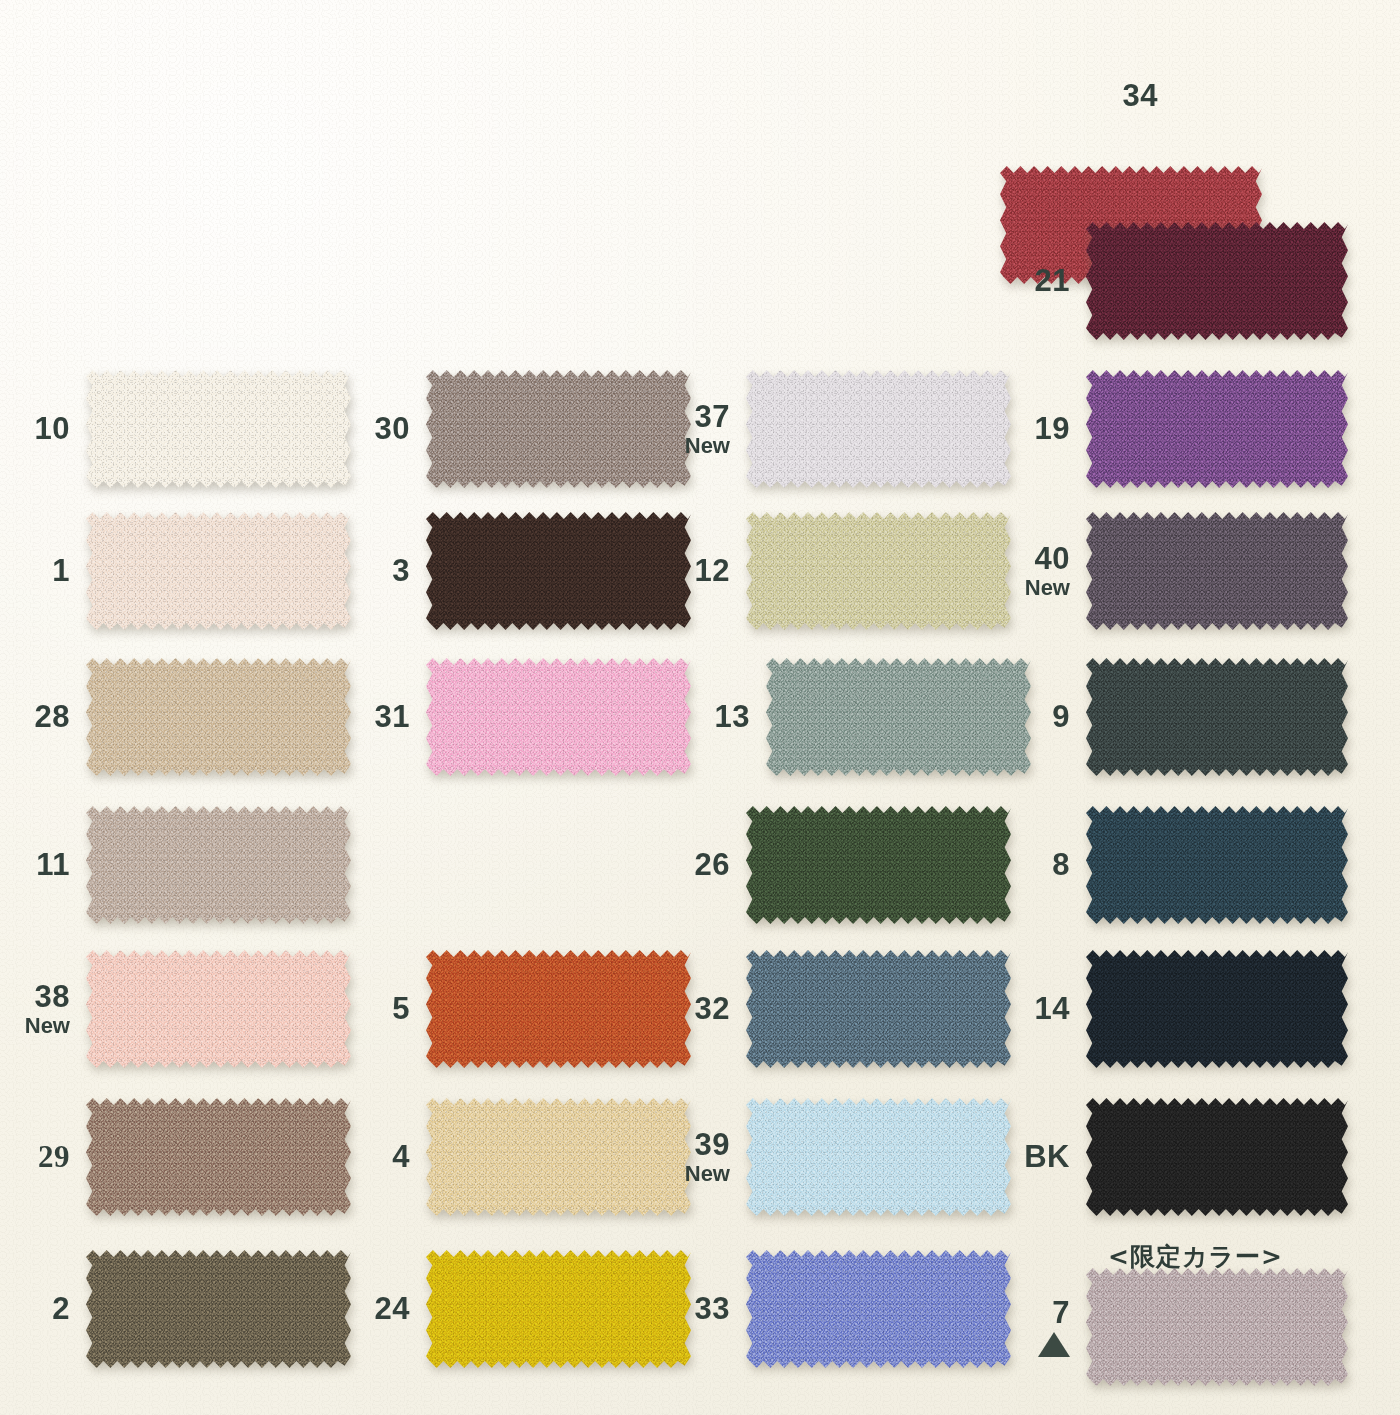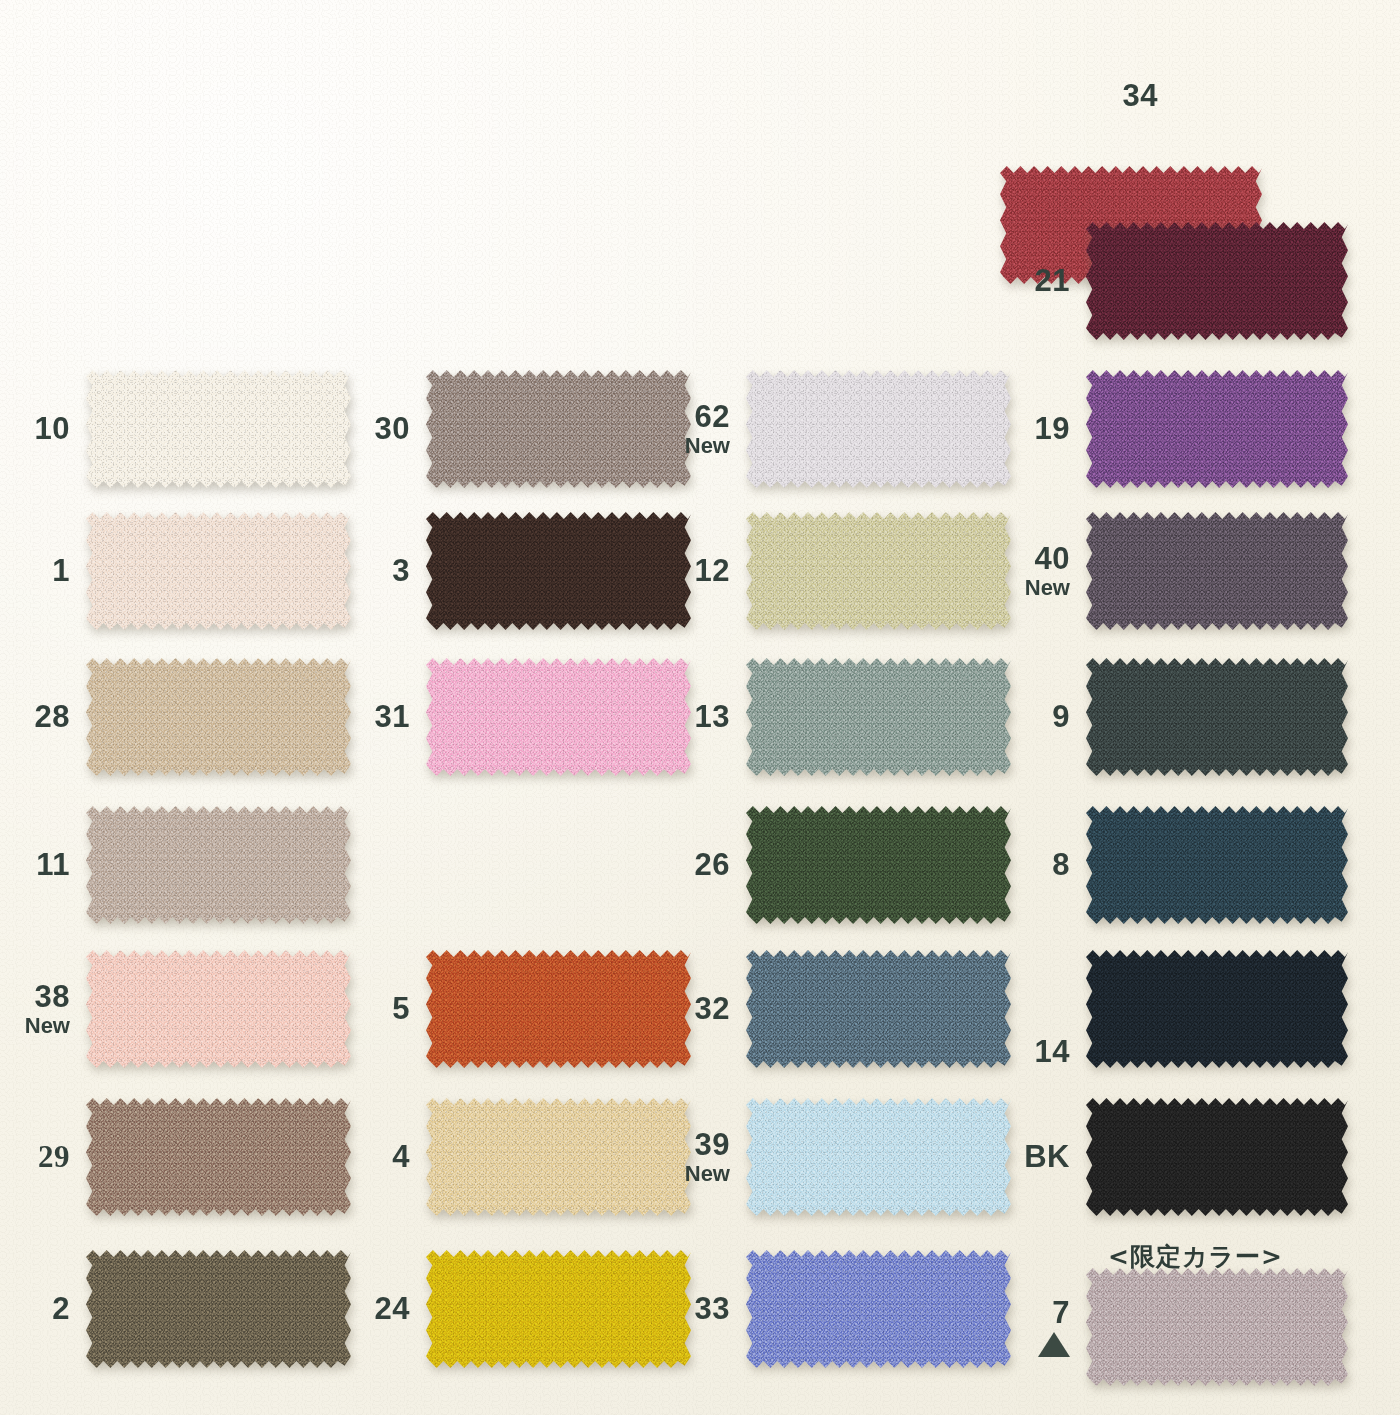--- a/index.html
+++ b/index.html
@@ -263,36 +263,36 @@
     <div class="cell" style="left: 340px; top: 1250px;">
       <div class="label">
         <span class="num">24</span>
       </div>
       <div class="swatch-wrap" style="width: 265px; height: 118px;">
         <div class="swatch" style="background-color: rgb(217, 187, 17);"></div>
       </div>
     </div>
     <div class="cell" style="left: 660px; top: 370px;">
       <div class="label">
-        <span class="num">62</span>
+        <span class="num">37</span>
         <span class="new">New</span>
       </div>
       <div class="swatch-wrap" style="width: 265px; height: 118px;">
         <div class="swatch" style="background-color: rgb(227, 223, 227);"></div>
       </div>
     </div>
     <div class="cell" style="left: 660px; top: 512px;">
       <div class="label">
         <span class="num">12</span>
       </div>
       <div class="swatch-wrap" style="width: 265px; height: 118px;">
         <div class="swatch" style="background-color: rgb(211, 207, 166);"></div>
       </div>
     </div>
-    <div class="cell" style="left: 660px; top: 658px;">
+    <div class="cell" style="left: 660px; top: 658px; padding-left: 20px;">
       <div class="label">
         <span class="num">13</span>
       </div>
       <div class="swatch-wrap" style="width: 265px; height: 118px;">
         <div class="swatch" style="background-color: rgb(144, 162, 155);"></div>
       </div>
     </div>
     <div class="cell" style="left: 660px; top: 806px;">
       <div class="label">
         <span class="num">26</span>
@@ -368,21 +368,21 @@
       </div>
     </div>
     <div class="cell" style="left: 1000px; top: 806px;">
       <div class="label">
         <span class="num">8</span>
       </div>
       <div class="swatch-wrap" style="width: 262px; height: 118px;">
         <div class="swatch" style="background-color: rgb(45, 68, 80);"></div>
       </div>
     </div>
-    <div class="cell" style="left: 1000px; top: 950px; align-items: flex-end;">
+    <div class="cell" style="left: 1000px; top: 950px;">
       <div class="label">
         <span class="num">14</span>
       </div>
       <div class="swatch-wrap" style="width: 262px; height: 118px;">
         <div class="swatch" style="background-color: rgb(29, 38, 46);"></div>
       </div>
     </div>
     <div class="cell" style="left: 1000px; top: 1098px;">
       <div class="label">
         <span class="num">BK</span>

